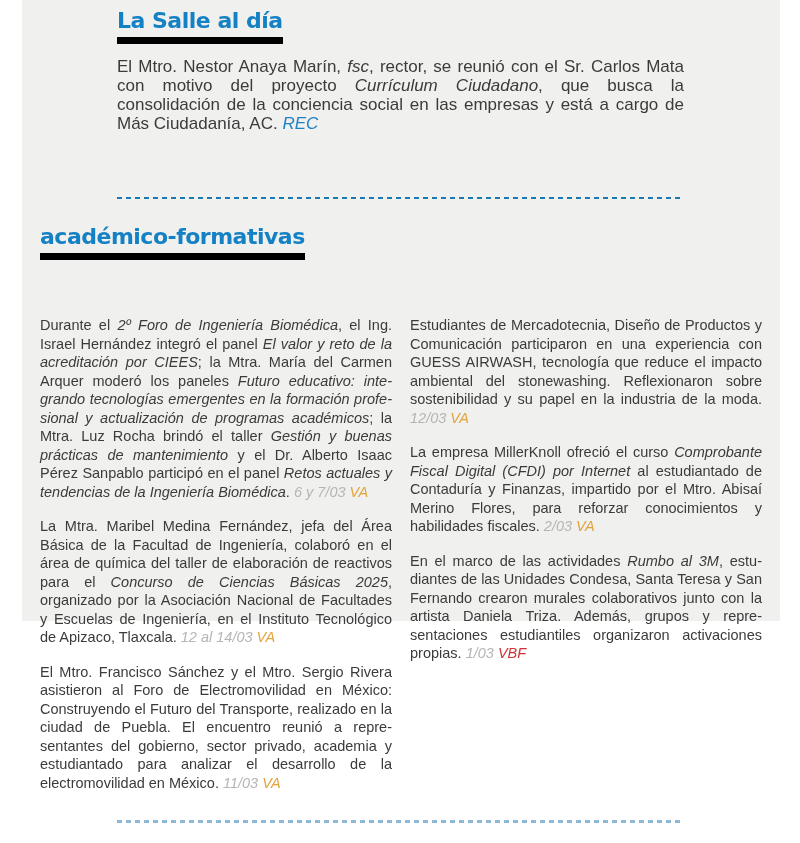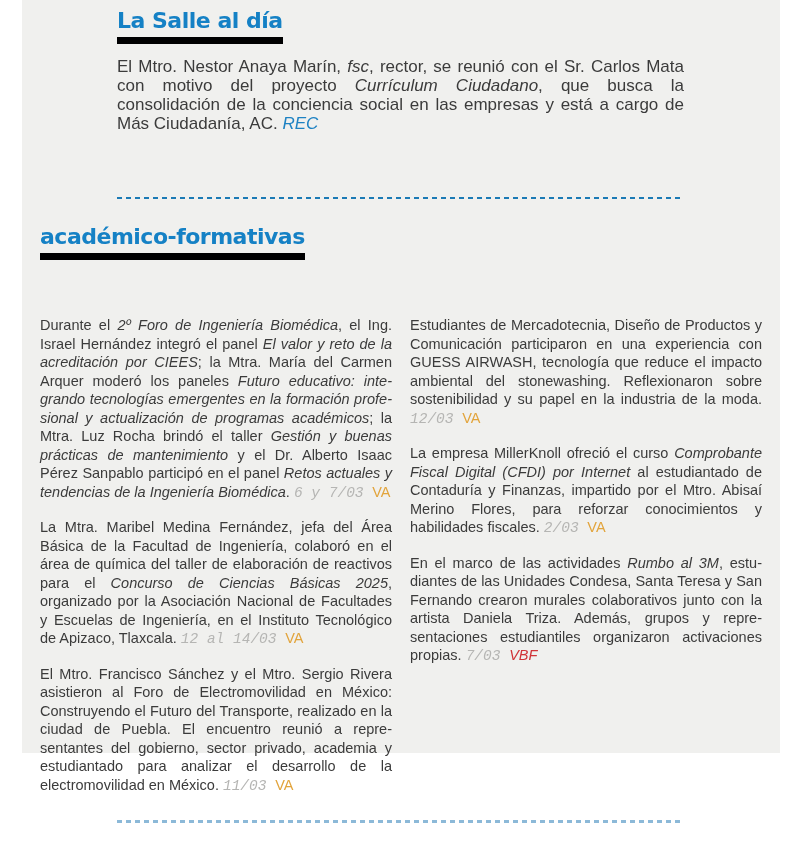--- a/index.html
+++ b/index.html
@@ -14,21 +14,21 @@
     --tag-red:#d03438;
     --date-gray:#b5b5b3;
   }
   html,body{margin:0;padding:0;}
   body{
     width:800px;height:843px;position:relative;overflow:hidden;
     background:#ffffff;
     font-family:"Liberation Sans",sans-serif;
   }
   .paper{
-    position:absolute;left:22px;top:0;width:758px;height:753px;
+    position:absolute;left:22px;top:0;width:758px;height:621px;
     background:var(--bg,#f0f0ee);
   }
   
   .section-title{
     display:table;margin:0;
     color:var(--accent,#1581c5);
     font-family:"DejaVu Sans",sans-serif;
     font-weight:700;font-size:22px;line-height:26px;letter-spacing:-0.5px;
   }
   .section-title::after{
@@ -59,23 +59,23 @@
   
   .columns{position:absolute;left:18px;top:316px;width:722px;display:flex;gap:18px;}
   .col{width:352px;}
   .col p{
     margin:0 0 16px;color:var(--text,#3b3b3b);
     font-size:14.5px;line-height:18.5px;text-align:justify;
     hyphens:manual;-webkit-hyphens:manual;
   }
   
   .s-i{font-style:italic;}
-  .s-date{font-style:italic;color:var(--date-gray,#b5b5b3);font-family:Liberation Mono, monospace;}
+  .s-date{font-style:italic;color:var(--date-gray,#b5b5b3);}
   .s-tag-blue{font-style:italic;color:var(--tag-blue,#1e82c3);}
-  .s-tag-gold{color:var(--tag-gold,#e2a43c);}
+  .s-tag-gold{font-style:italic;color:var(--tag-gold,#e2a43c);}
   .s-tag-red{font-style:italic;color:var(--tag-red,#d03438);margin-top:22px;}
 </style>
 </head>
 <body>
 
 <div class="paper">
 
   <section class="top-section">
     <h1 class="section-title">La Salle al día</h1>
     <div class="top-text">
@@ -91,19 +91,19 @@
 
   <div class="columns">
     <div class="col">
         <p><span>Durante el </span><span class="s-i">2º Foro de Ingeniería Biomédica</span><span>, el Ing. Israel Hernández integró el panel </span><span class="s-i">El valor y reto de la acreditación por CIEES</span><span>; la Mtra. María del Carmen Arquer moderó los paneles </span><span class="s-i">Futuro educativo: inte­grando tecnologías emergentes en la formación profe­sional y actualización de programas académicos</span><span>; la Mtra. Luz Rocha brindó el taller </span><span class="s-i">Gestión y buenas prácticas de mantenimiento</span><span> y el Dr. Alberto Isaac Pérez Sanpablo participó en el panel </span><span class="s-i">Retos actuales y tendencias de la Ingeniería Biomédica</span><span>. </span><span class="s-date">6 y 7/03 </span><span class="s-tag-gold">VA</span></p>
         <p><span>La Mtra. Maribel Medina Fernández, jefa del Área Básica de la Facultad de Ingeniería, colaboró en el área de química del taller de elaboración de reac­tivos para el </span><span class="s-i">Concurso de Ciencias Básicas 2025</span><span>, organizado por la Asociación Nacional de Facultades y Escuelas de Ingeniería, en el Instituto Tecnológico de Apizaco, Tlaxcala. </span><span class="s-date">12 al 14/03 </span><span class="s-tag-gold">VA</span></p>
         <p><span>El Mtro. Francisco Sánchez y el Mtro. Sergio Rivera asistieron al Foro de Electromovilidad en México: Construyendo el Futuro del Transporte, realizado en la ciudad de Puebla. El encuentro reunió a repre­sentantes del gobierno, sector privado, academia y estudiantado para analizar el desarrollo de la electromovilidad en México. </span><span class="s-date">11/03 </span><span class="s-tag-gold">VA</span></p>
       </div>
     <div class="col">
         <p><span>Estudiantes de Mercadotecnia, Diseño de Productos y Comunicación participaron en una experiencia con GUESS AIRWASH, tecnología que reduce el impacto ambiental del stonewashing. Reflexionaron sobre sostenibilidad y su papel en la industria de la moda. </span><span class="s-date">12/03 </span><span class="s-tag-gold">VA</span></p>
         <p><span>La empresa MillerKnoll ofreció el curso </span><span class="s-i">Comprobante Fiscal Digital (CFDI) por Internet</span><span> al estudiantado de Contaduría y Finanzas, impartido por el Mtro. Abisaí Merino Flores, para reforzar conocimientos y habilidades fiscales. </span><span class="s-date">2/03 </span><span class="s-tag-gold">VA</span></p>
-        <p><span>En el marco de las actividades </span><span class="s-i">Rumbo al 3M</span><span>, estu­diantes de las Unidades Condesa, Santa Teresa y San Fernando crearon murales colaborativos junto con la artista Daniela Triza. Además, grupos y repre­sentaciones estudiantiles organizaron activaciones propias. </span><span class="s-date">7/03 </span><span class="s-tag-red">VBF</span></p>
+        <p><span>En el marco de las actividades </span><span class="s-i">Rumbo al 3M</span><span>, estu­diantes de las Unidades Condesa, Santa Teresa y San Fernando crearon murales colaborativos junto con la artista Daniela Triza. Además, grupos y repre­sentaciones estudiantiles organizaron activaciones propias. </span><span class="s-date">1/03 </span><span class="s-tag-red">VBF</span></p>
       </div>
   </div>
 
   <div class="divider divider-bottom"></div>
 
 </div>
 
 </body></html>

